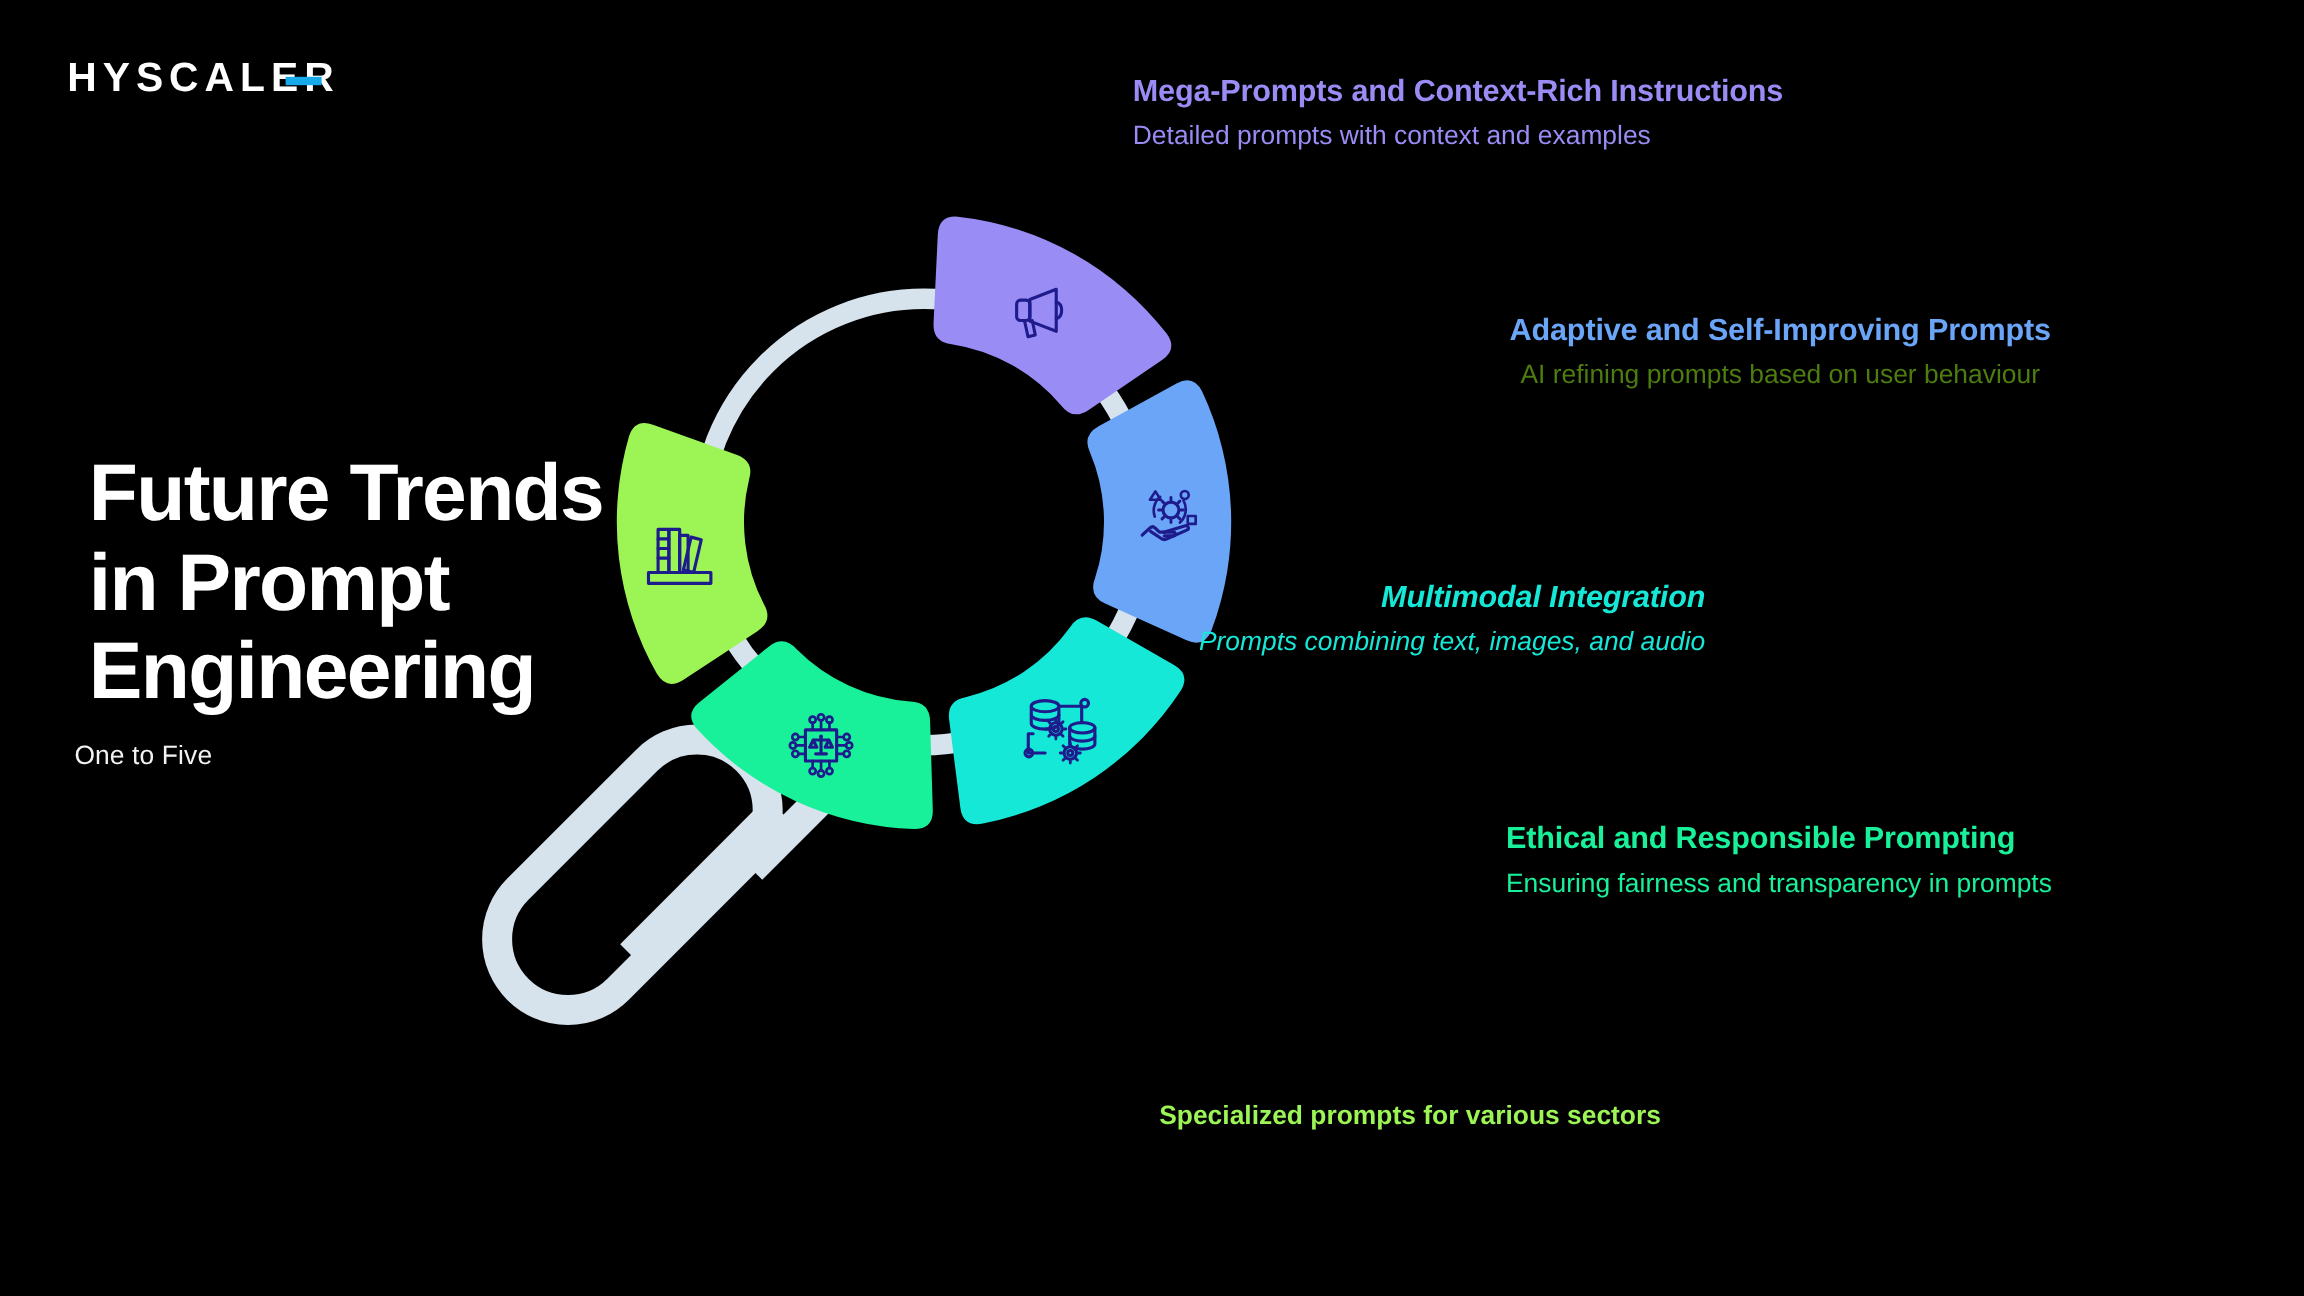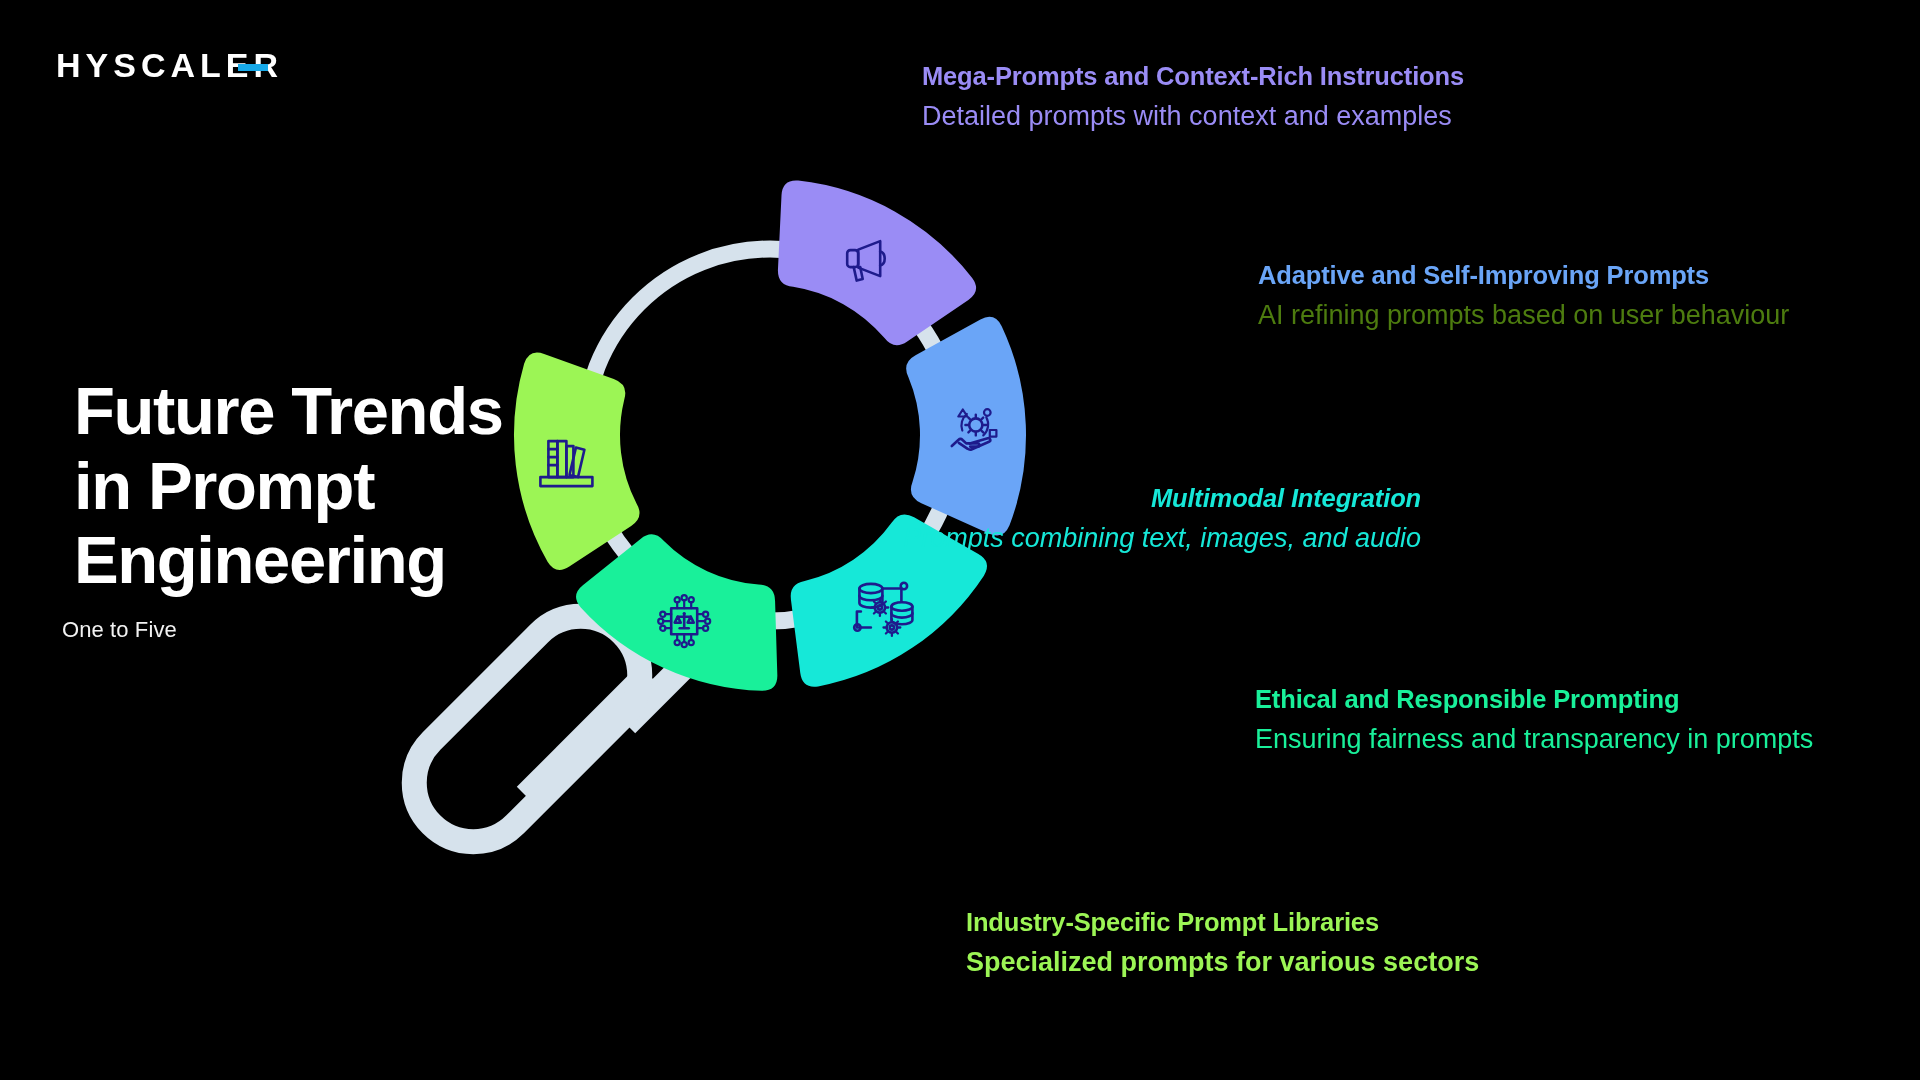--- a/index.html
+++ b/index.html
@@ -38,26 +38,26 @@
   .diagram{position:absolute;left:430px;top:200px;width:740px;height:820px;}
   .diagram svg{display:block;overflow:visible;}
 
   
   .callout{position:absolute;}
   .callout .c-title{
     font-size:25.5px;font-weight:bold;letter-spacing:-.15px;line-height:1.15;
     white-space:nowrap;
   }
   .callout .c-desc{
-    font-size:27px;font-weight:normal;line-height:1.2;margin-top:9px;
+    font-size:22px;font-weight:normal;line-height:1.2;margin-top:9px;
     white-space:nowrap;
   }
   .callout.right-align{text-align:right;}
 
-  .co-0{left:922px;top:62px;}
+  .co-0{left:944px;top:62px;}
   .co-1{left:1258px;top:261px;}
   .co-2{right:500px;top:484px;}
   .co-3{left:1255px;top:685px;}
   .co-4{left:966px;top:908px;}
   .co-2{left:auto;right:499px;font-style:italic;}
 </style>
 </head>
 <body style="background: rgb(0, 0, 0);">
 
 <div class="stage">
@@ -250,17 +250,16 @@
     <div class="c-title" style="color: rgb(22, 232, 216);">Multimodal Integration</div>
     <div class="c-desc" style="color: rgb(22, 232, 216);">Prompts combining text, images, and audio</div>
   </div>
 
   <div class="callout co-3">
     <div class="c-title" style="color: rgb(25, 240, 154);">Ethical and Responsible Prompting</div>
     <div class="c-desc" style="color: rgb(25, 240, 154);">Ensuring fairness and transparency in prompts</div>
   </div>
 
   <div class="callout co-4">
-    <div class="c-title" style="color: rgb(156, 245, 85);">Industry-Specific Prompt Libraries</div>
     <div class="c-desc" style="color: rgb(156, 245, 85); font-weight: bold;">Specialized prompts for various sectors</div>
   </div>
 
 </div>
 
 </body></html>

